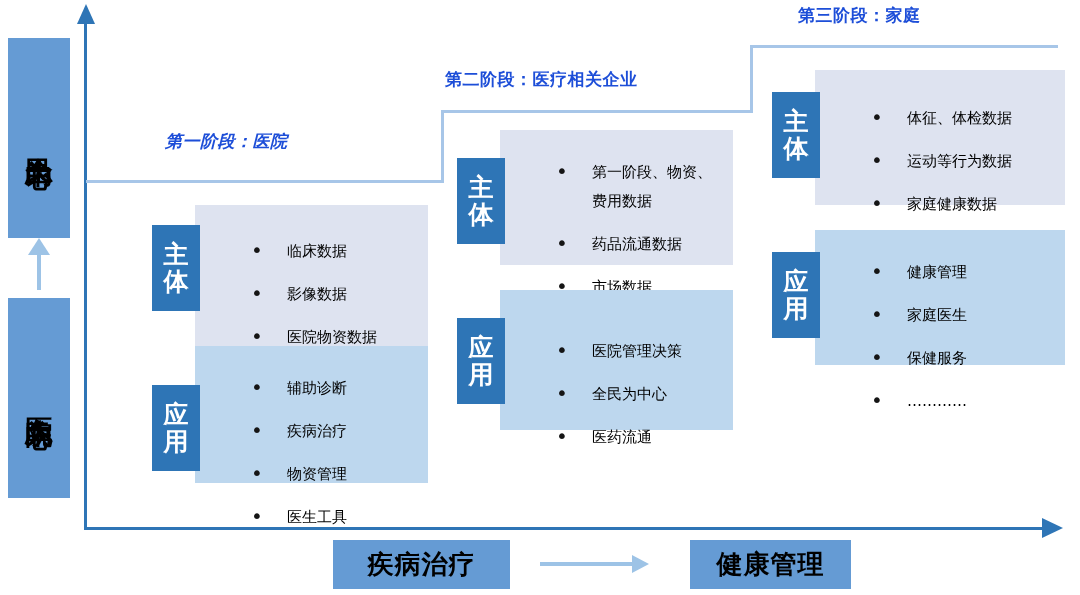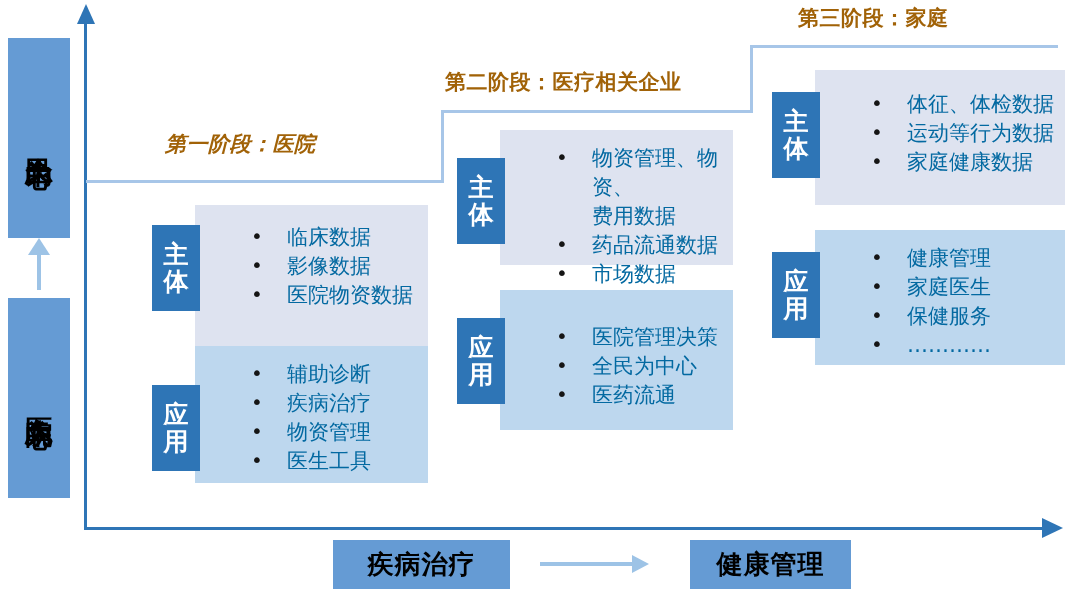--- a/index.html
+++ b/index.html
@@ -94,22 +94,22 @@
     position: absolute;
     background: #A7C6E8;
   }
   .step.h { height: 3px; }
   .step.v { width: 3px; }
 
   
   .stage-title {
     position: absolute;
     font-weight: bold;
-    font-size: 21px;
-    color: #a16207;
+    font-size: 17px;
+    color: #1d4ed8;
     white-space: nowrap;
     letter-spacing: 0.5px;
   }
   #title-1 { left: 165px; top: 130px; font-style: italic; }
   #title-2 { left: 445px; top: 68px;  }
   #title-3 { left: 798px; top: 4px;   }
 
   
   .panel {
     position: absolute;
@@ -122,25 +122,26 @@
     position: absolute;
     left: 52px;
     top: 0;
     right: 6px;
     margin: 0;
     padding: 0;
     list-style: none;
   }
   .panel-list li {
     position: relative;
-    font-size: 21px;
+    font-size: 15px;
     line-height: 29px;
-    color: #0369a1;
+    color: #000000;
     padding-left: 40px;
     white-space: pre-line;
+    margin-top: 14px;
   }
   .panel-list li::before {
     content: "\2022";
     position: absolute;
     left: 4px;
     top: -1px;
     font-size: 20px;
     color: #151515;
   }
 
@@ -243,21 +244,21 @@
     </ul>
   </div>
   <div class="role-tag" style="left:152px; top:385px; height:86px;">
     <span>应用</span>
   </div>
 
   <div class="stage-title" id="title-2">第二阶段：医疗相关企业</div>
 
   <div class="panel subject" style="left:500px; top:130px; width:233px; height:135px;">
     <ul class="panel-list" style="top:14px;">
-      <li>物资管理、物资、
+      <li>第一阶段、物资、
 费用数据</li>
       <li>药品流通数据</li>
       <li>市场数据</li>
     </ul>
   </div>
   <div class="role-tag" style="left:457px; top:158px; height:86px;">
     <span>主体</span>
   </div>
 
   <div class="panel application" style="left:500px; top:290px; width:233px; height:140px;">

